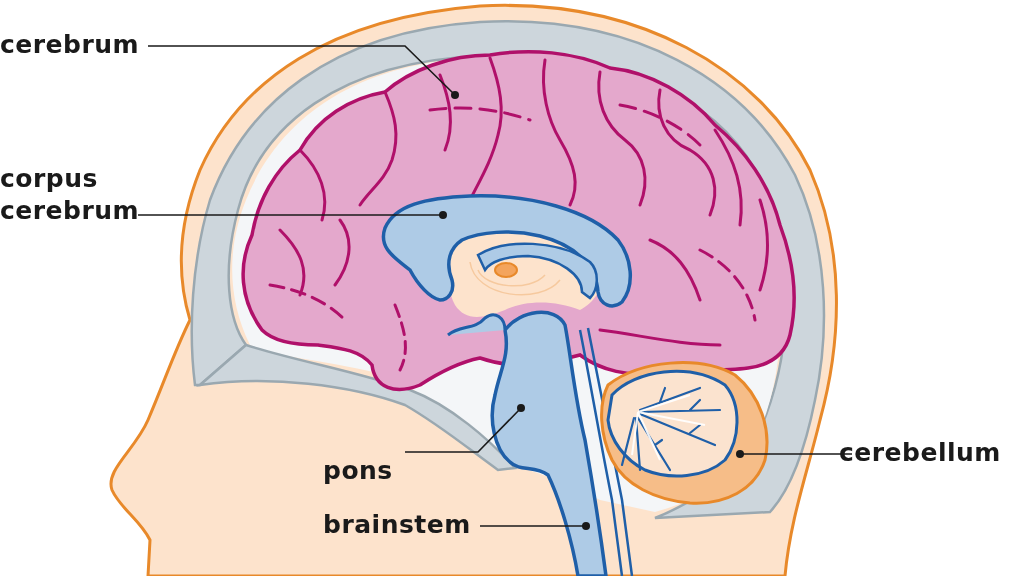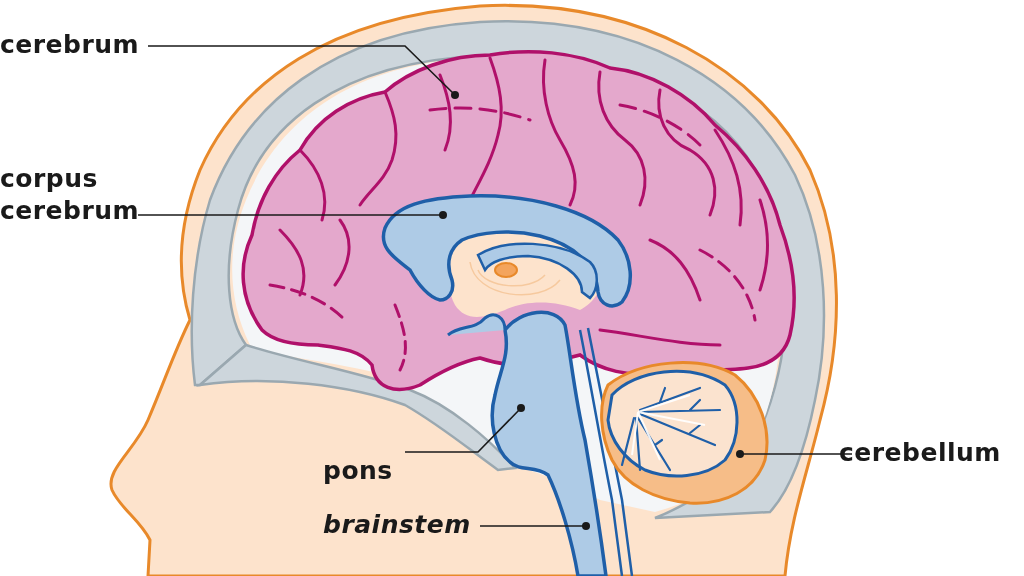--- a/index.html
+++ b/index.html
@@ -97,18 +97,18 @@
 <div class="label" style="left:0px; top:29px;">
   <span>cerebrum</span>
 </div>
 <div class="label" style="left:0px; top:163px;">
   <span>corpus</span>
   <span>cerebrum</span>
 </div>
 <div class="label" style="left:323px; top:455px;">
   <span>pons</span>
 </div>
-<div class="label" style="left:323px; top:509px;font-style:italic;">
+<div class="label" style="left:323px; top:509px;">
   <span>brainstem</span>
 </div>
 <div class="label" style="left:839px; top:437px;">
   <span>cerebellum</span>
 </div>
 
 </body></html>

